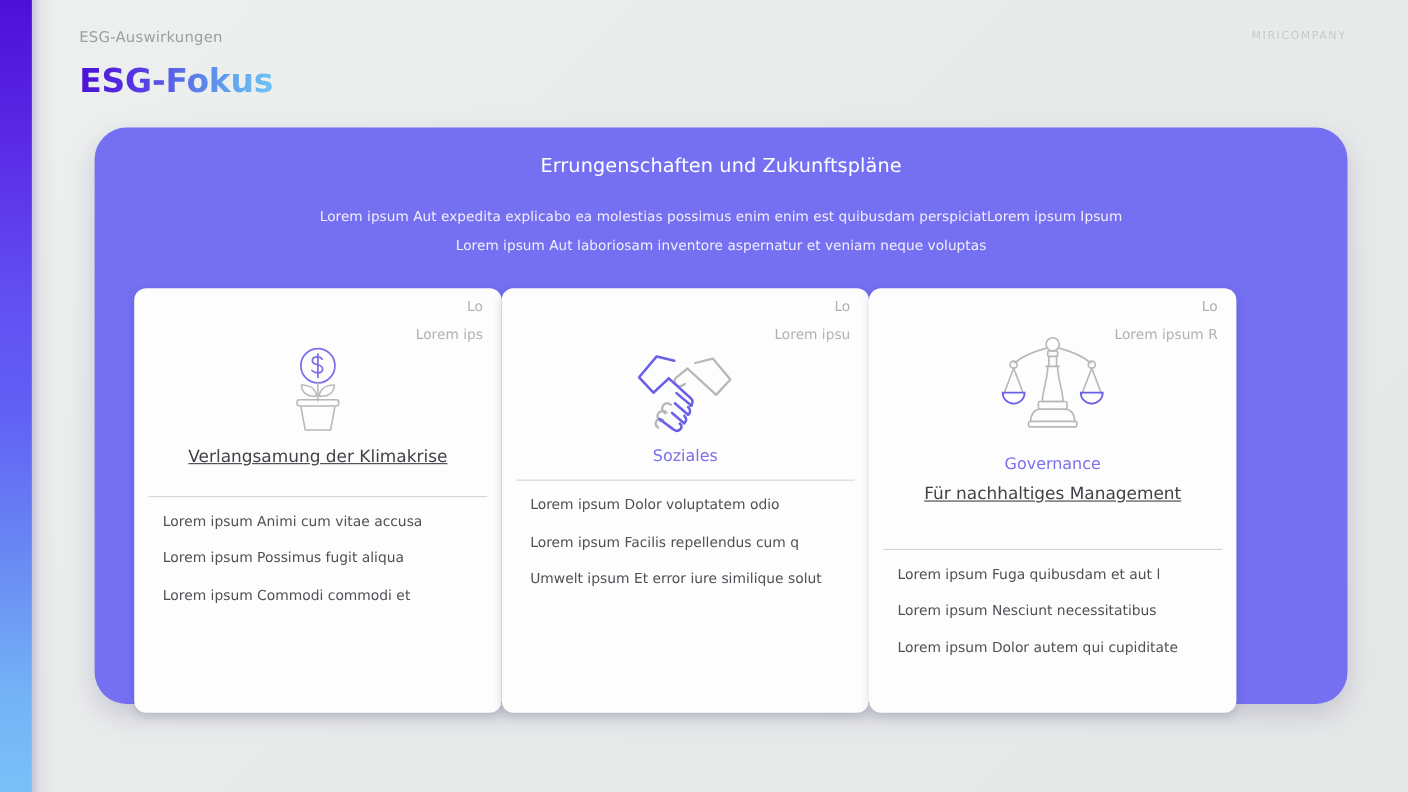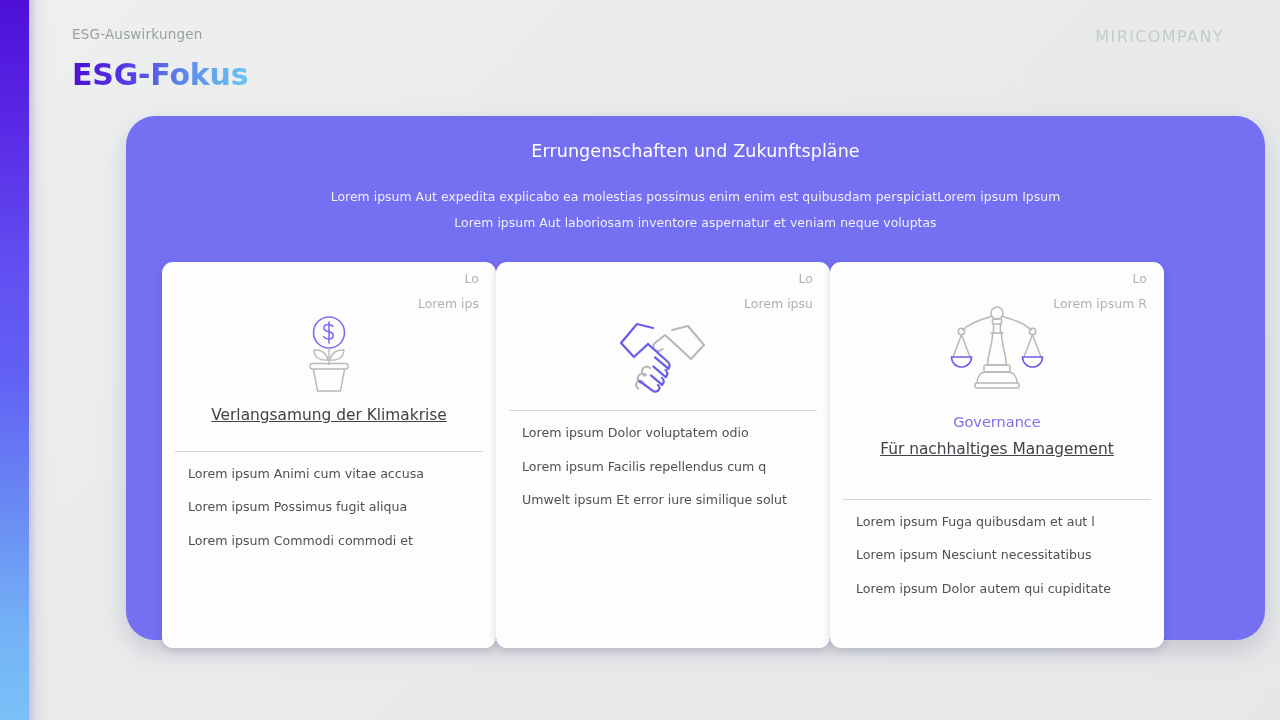--- a/index.html
+++ b/index.html
@@ -50,21 +50,21 @@
     top: 26px;
     font-size: 13.5px;
     color: #9b9fa2;
     letter-spacing: 0.2px;
     white-space: nowrap;
   }
   .brand {
     position: absolute;
     right: 56px;
     top: 27px;
-    font-size: 16px;
+    font-size: 10px;
     color: #c6cacc;
     letter-spacing: 1.4px;
     white-space: nowrap;
   }
   .page-title {
     position: absolute;
     left: 72px;
     top: 57px;
     font-size: 30px;
     font-weight: bold;
@@ -81,21 +81,20 @@
   
   .panel {
     position: absolute;
     left: 86px;
     top: 116px;
     width: 1139px;
     height: 524px;
     border-radius: 29px;
     background: #7570f2;
     box-shadow: 0 10px 26px rgba(60,55,110,0.20);
-    margin-left: 40px;
   }
   .panel-title {
     position: absolute;
     left: 0;
     right: 0;
     top: 25px;
     text-align: center;
     font-size: 17.5px;
     color: #ffffff;
     letter-spacing: 0.1px;
@@ -269,20 +268,21 @@
               <path d="M48.5 49 c2.6 2.3 2.4 5.2.1 7"></path>
               <path d="M45 57 c2.5 2.2 2.3 5-.1 6.7"></path>
               <path d="M41 64 c2.2 1.9 2 4.3-.2 5.8-2 1.4-4.3.8-6-.7 L22.5 60"></path>
               <path d="M51.6 47.8 L38 36.4"></path>
               <path d="M48.6 56 L36.5 45.6"></path>
               <path d="M44.9 63.7 L34 54.4"></path>
             </g>
           </svg>
         </div>
 
+        <div class="card-kicker">Soziales</div>
         <div class="divider"></div>
         <div class="card-bullets">
           <div class="bullet">Lorem ipsum Dolor voluptatem odio</div>
           <div class="bullet">Lorem ipsum Facilis repellendus cum q</div>
           <div class="bullet">Umwelt ipsum Et error iure similique solut</div>
         </div>
       </div>
 
       <div class="card c3">
         <div class="card-corner">

